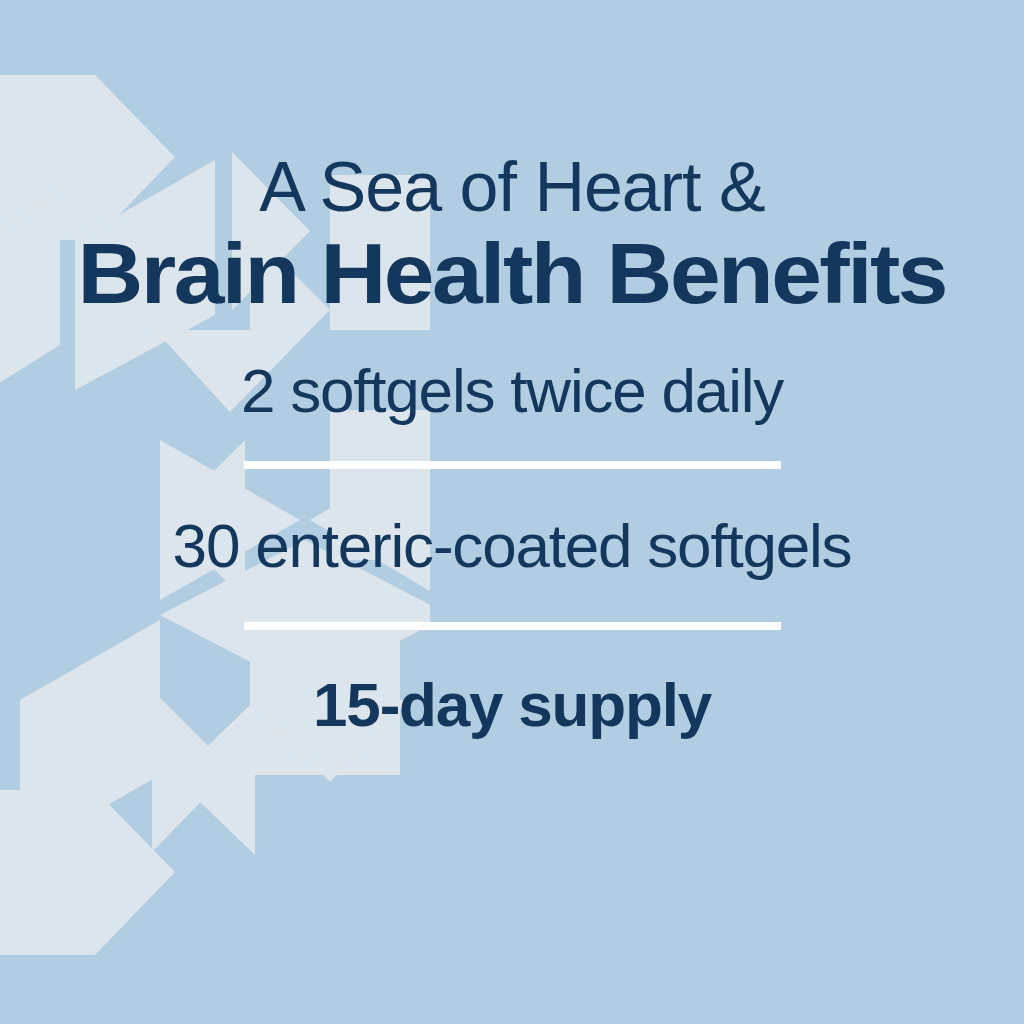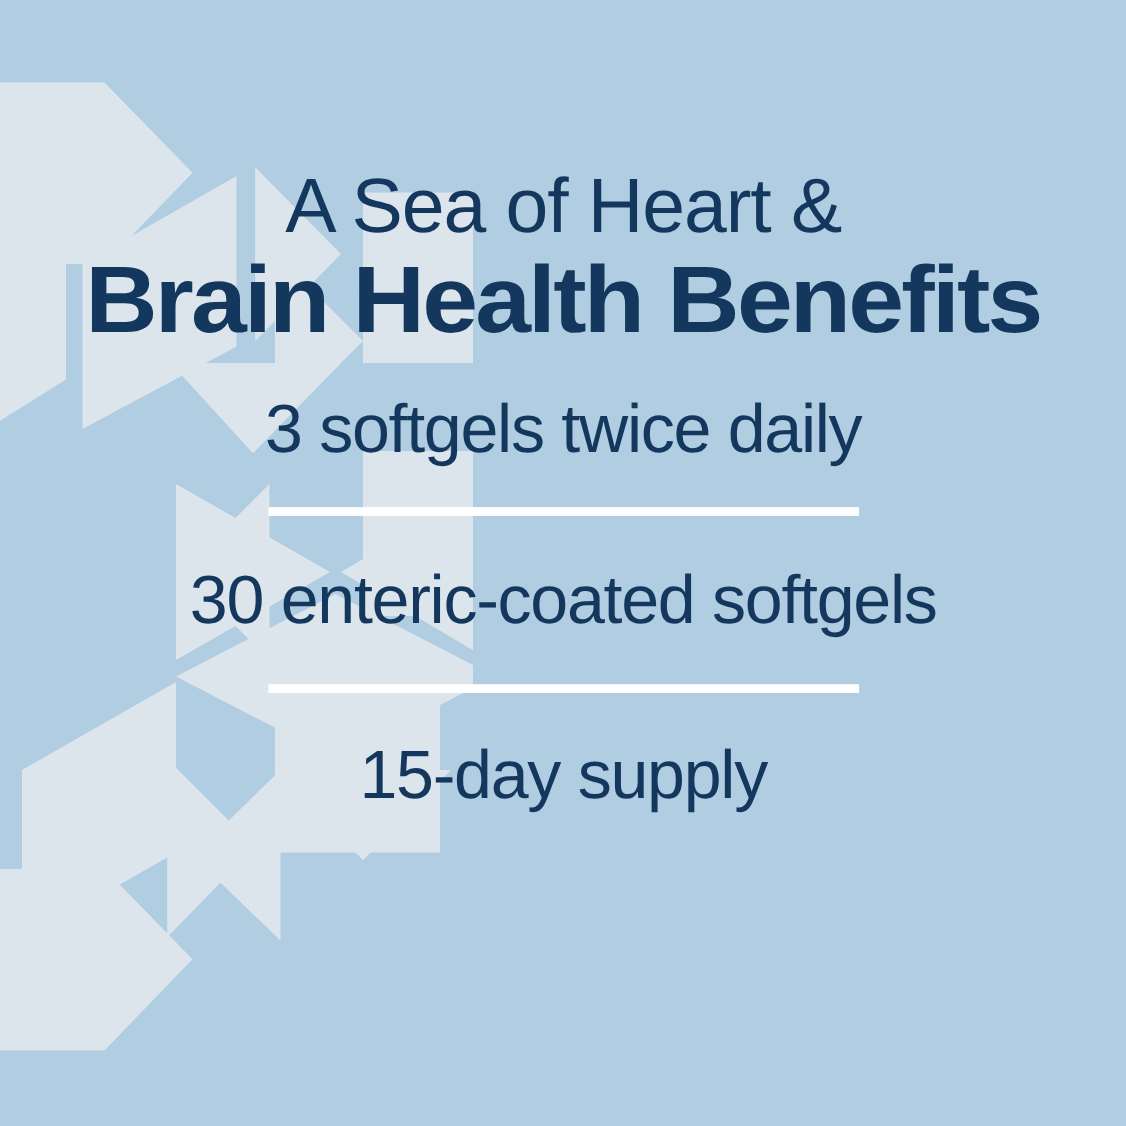--- a/index.html
+++ b/index.html
@@ -82,21 +82,21 @@
   #count-line {
     margin-top: 46px;
     font-size: 62px;
     font-weight: 400;
     letter-spacing: -1.2px;
   }
 
   #supply-line {
     margin-top: 44px;
     font-size: 62px;
-    font-weight: 400;
+    font-weight: 700;
     letter-spacing: -1.2px;
   }
 
   .divider {
     width: 537px;
     height: 8px;
     background: #ffffff;
     border: 0;
     padding: 0;
   }
@@ -147,21 +147,21 @@
       </g>
     </svg>
   </div>
 
   <div id="content">
 
     <div class="line" id="headline-top">A Sea of Heart &amp;</div>
 
     <div class="line" id="headline-main">Brain Health Benefits</div>
 
-    <div class="line" id="dosage-line">3 softgels twice daily</div>
+    <div class="line" id="dosage-line">2 softgels twice daily</div>
 
     <div class="divider" id="divider-one"></div>
 
     <div class="line" id="count-line">30 enteric-coated softgels</div>
 
     <div class="divider" id="divider-two"></div>
 
     <div class="line" id="supply-line">15-day supply</div>
 
   </div>

